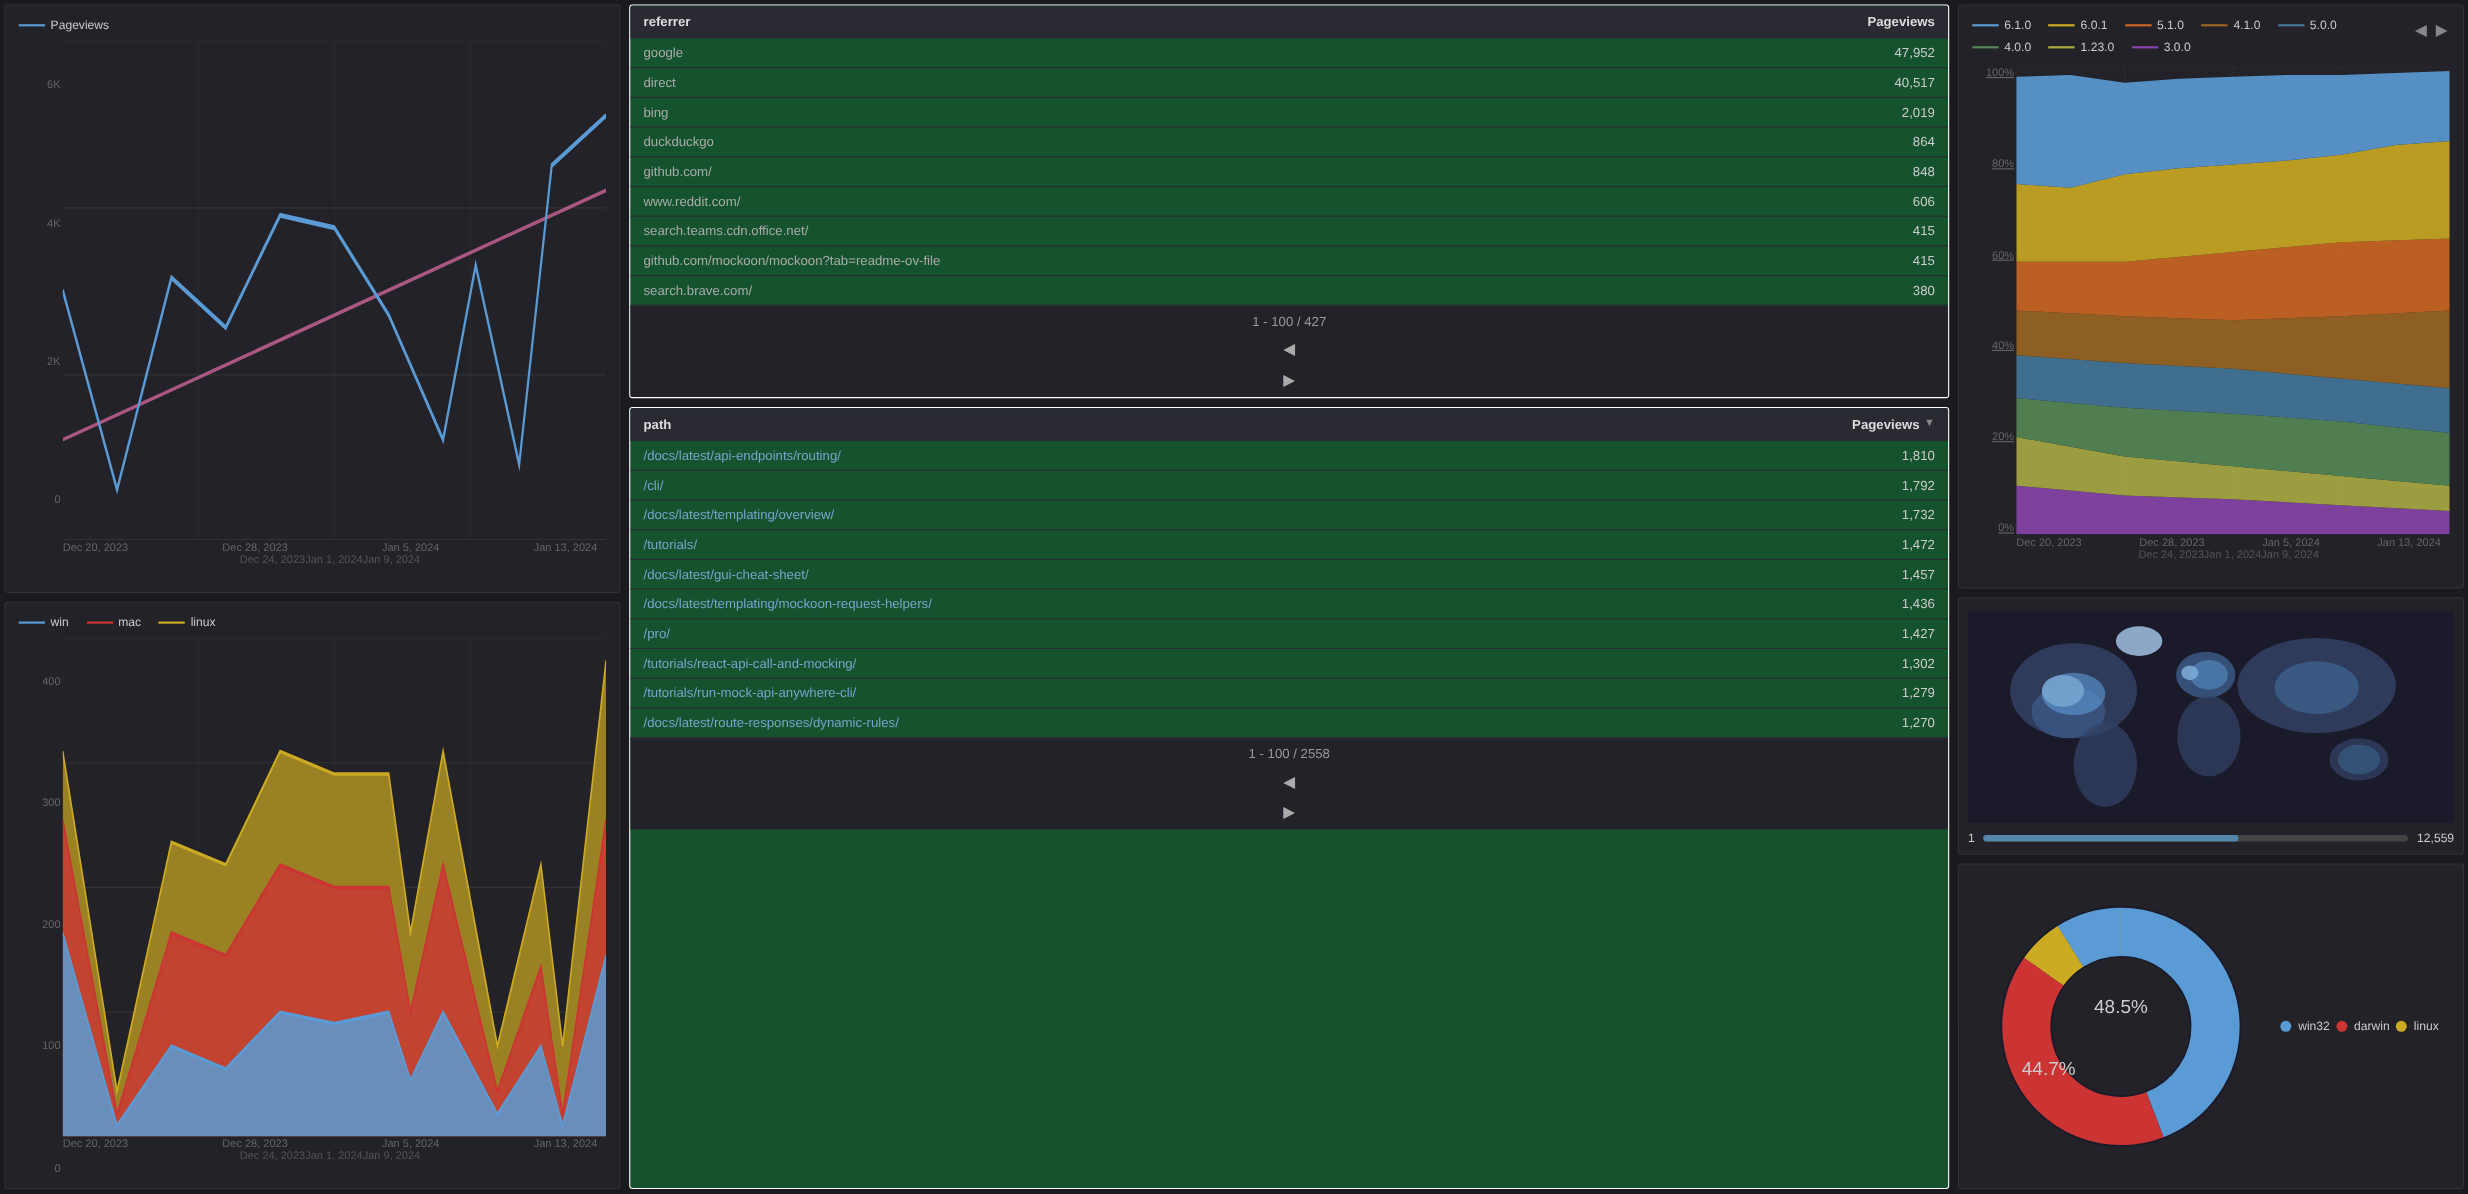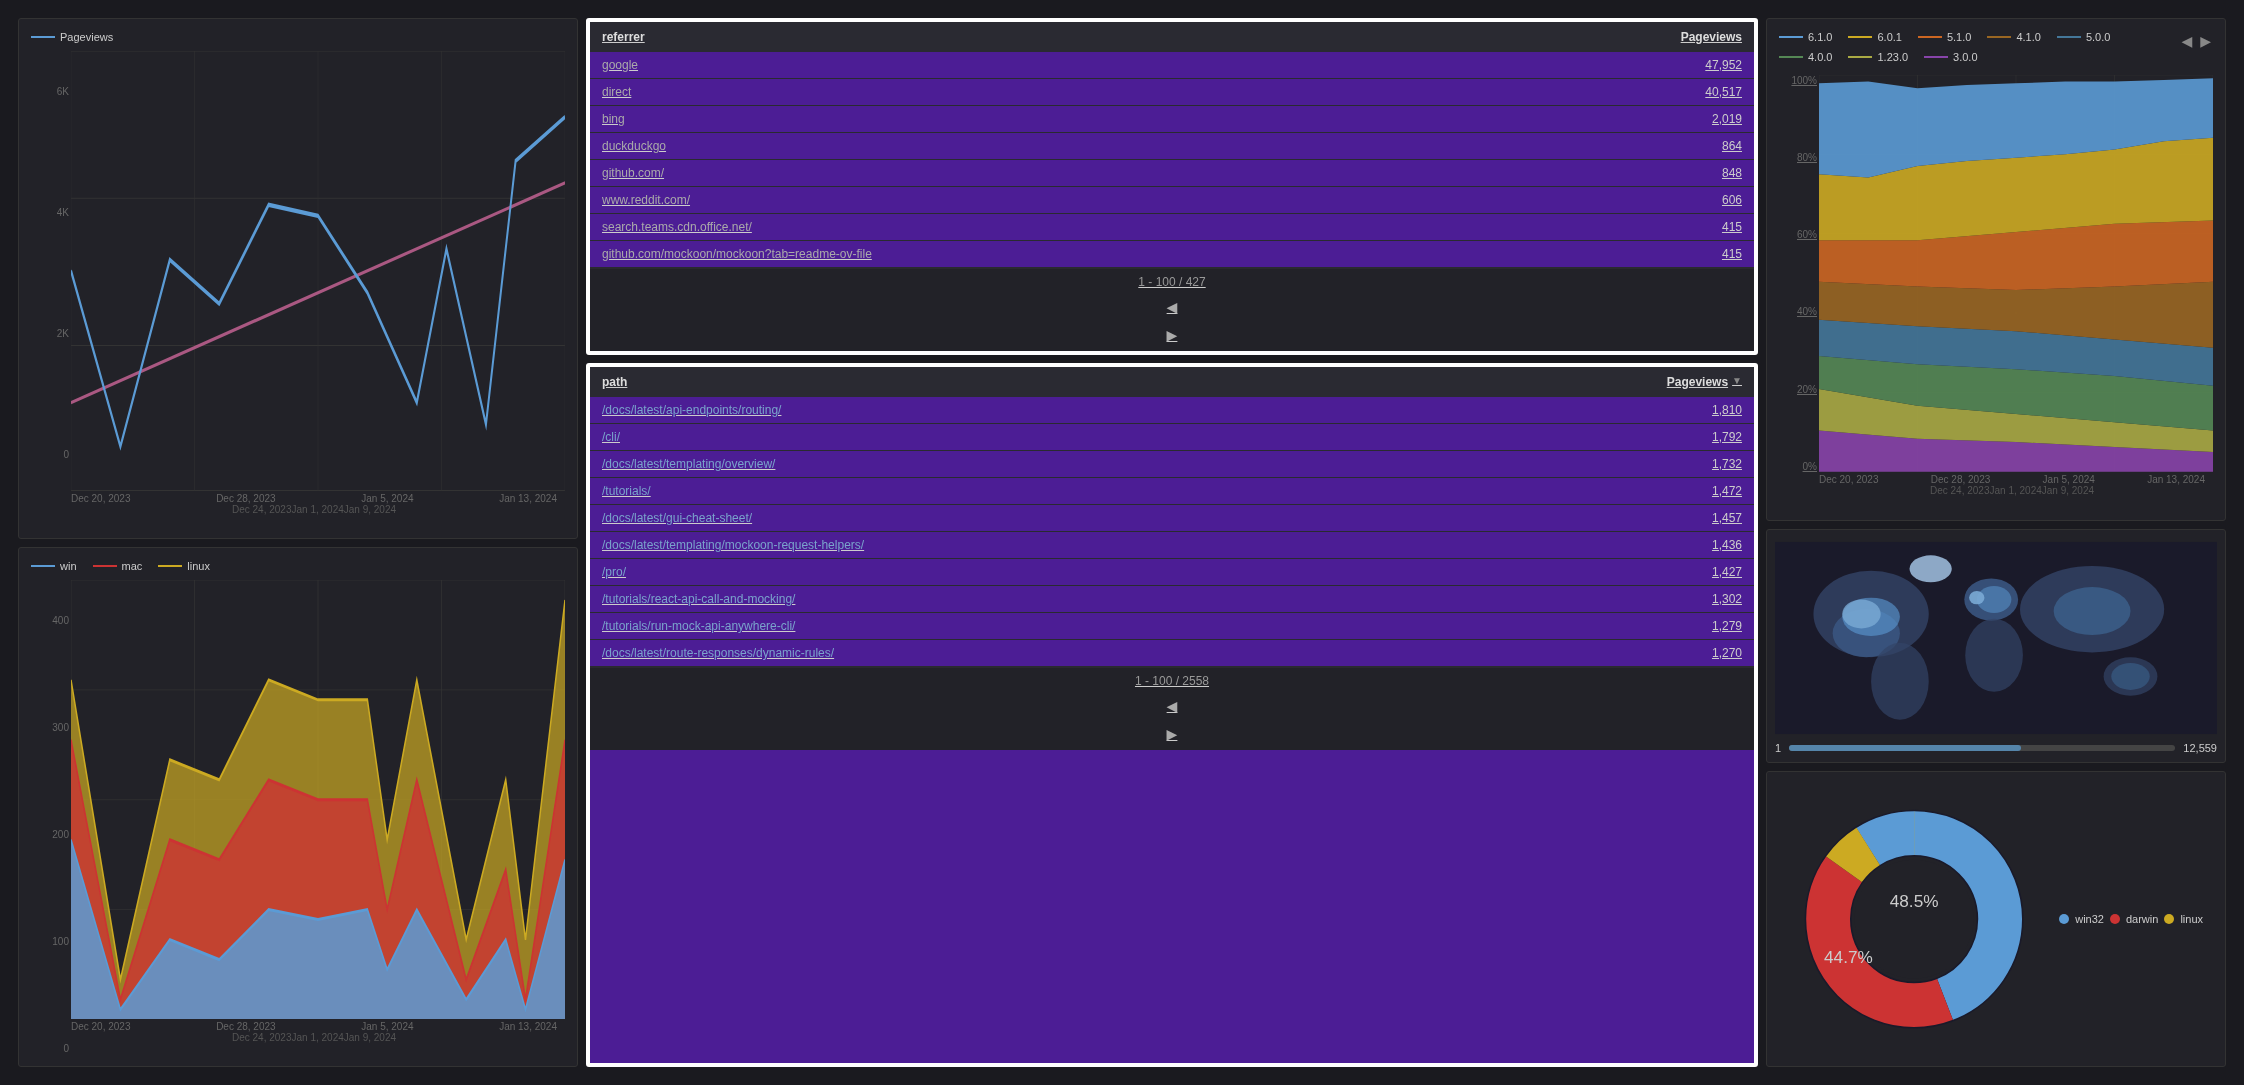--- a/index.html
+++ b/index.html
@@ -10,21 +10,21 @@
       font-size: 12px;
       width: 2244px;
       height: 1085px;
       overflow: hidden;
       display: flex;
     }
     .main-layout {
       display: flex;
       width: 100%;
       height: 100%;
-      padding: 18px;
+      padding: 4px;
       gap: 8px;
     }
     
     .left-col {
       display: flex;
       flex-direction: column;
       width: 560px;
       gap: 8px;
       flex-shrink: 0;
     }
@@ -74,25 +74,24 @@
       height: 2px;
       display: inline-block;
     }
     svg {
       width: 100%;
       height: 100%;
     }
 
     
     .table-panel {
-      background: #4c1d95;
-      border: 4px solid #ffffff;
+      background: #14532d;
+      border: 1px solid #ffffff;
       border-radius: 3px;
       overflow: hidden;
-      text-decoration: underline;
     }
     .table-header {
       display: flex;
       justify-content: space-between;
       padding: 8px 12px;
       background: #2a2a32;
       font-weight: 600;
       font-size: 12px;
       color: #ddd;
     }
@@ -378,20 +377,24 @@
         <span>www.reddit.com/</span>
           <span class="val">606</span>
       </div>
       <div class="table-row">
         <span>search.teams.cdn.office.net/</span>
           <span class="val">415</span>
       </div>
       <div class="table-row">
         <span>github.com/mockoon/mockoon?tab=readme-ov-file</span>
           <span class="val">415</span>
+      </div>
+      <div class="table-row">
+        <span>search.brave.com/</span>
+          <span class="val">380</span>
       </div>
       <div class="pagination">
         <span>1 - 100 / 427</span>
         <button class="page-btn">◀</button>
         <button class="page-btn">▶</button>
       </div>
     </div>
 
     <div class="table-panel" style="flex: 1; overflow:auto;">
       <div class="table-header">

